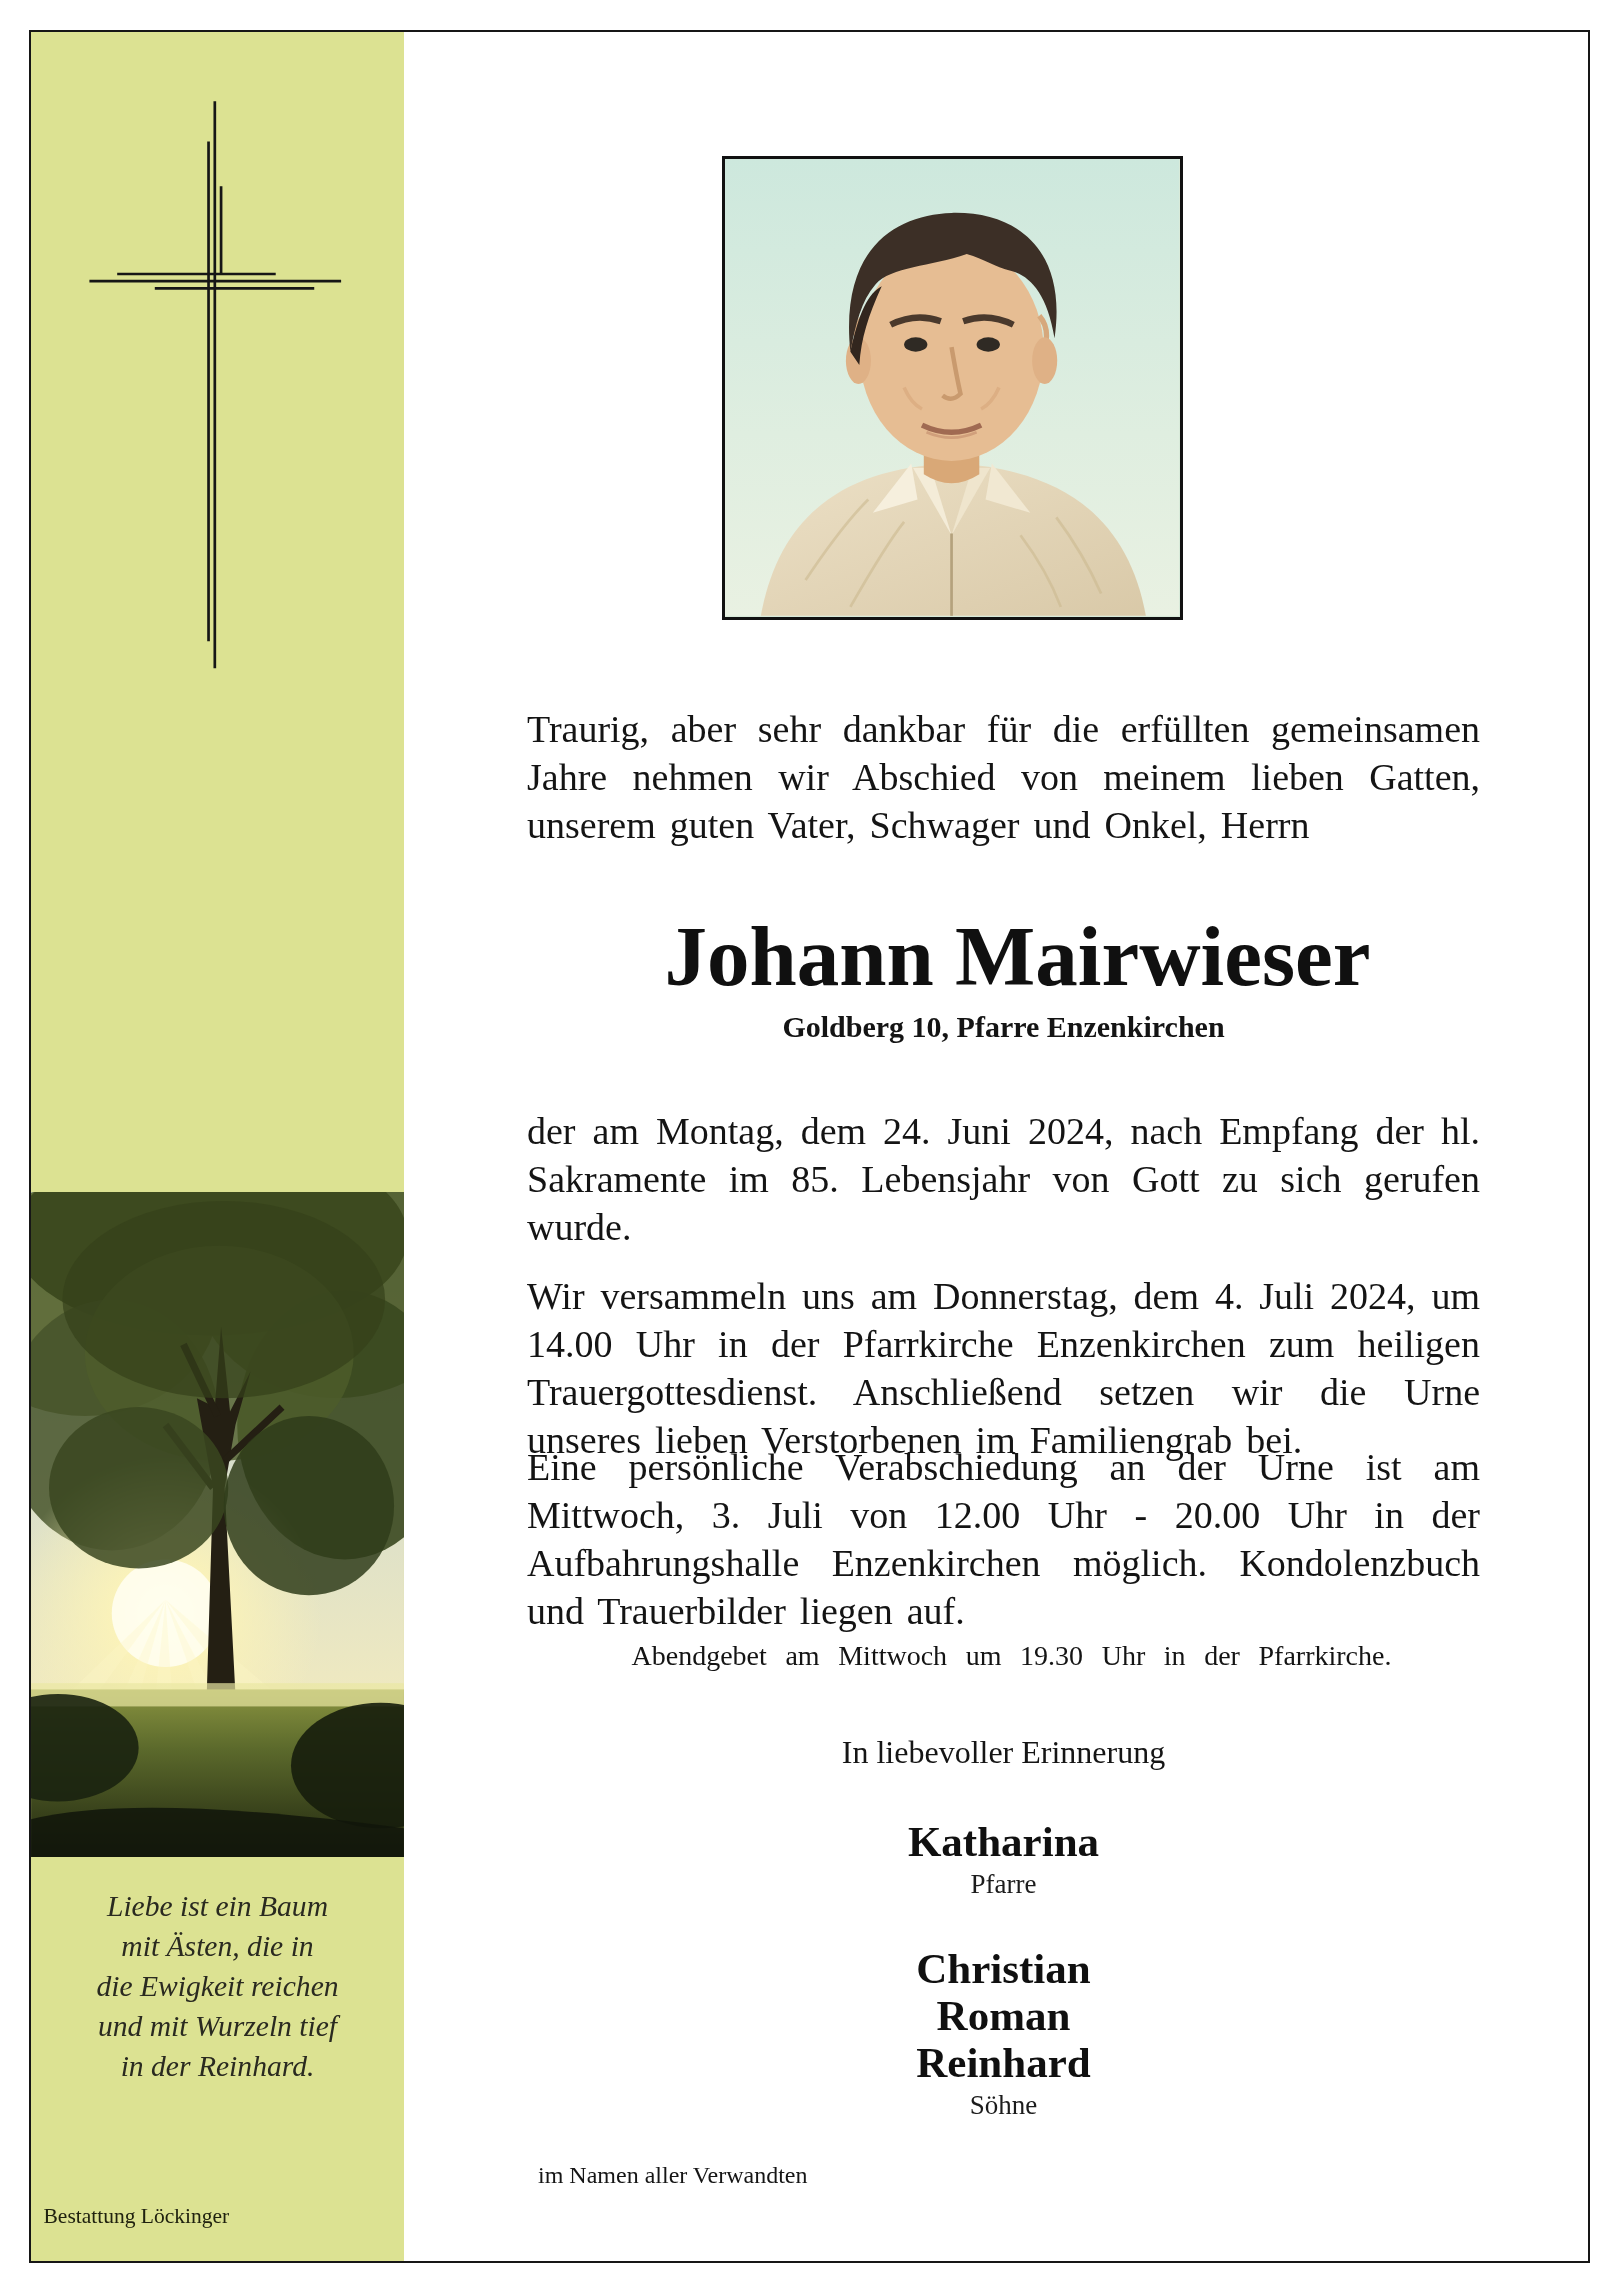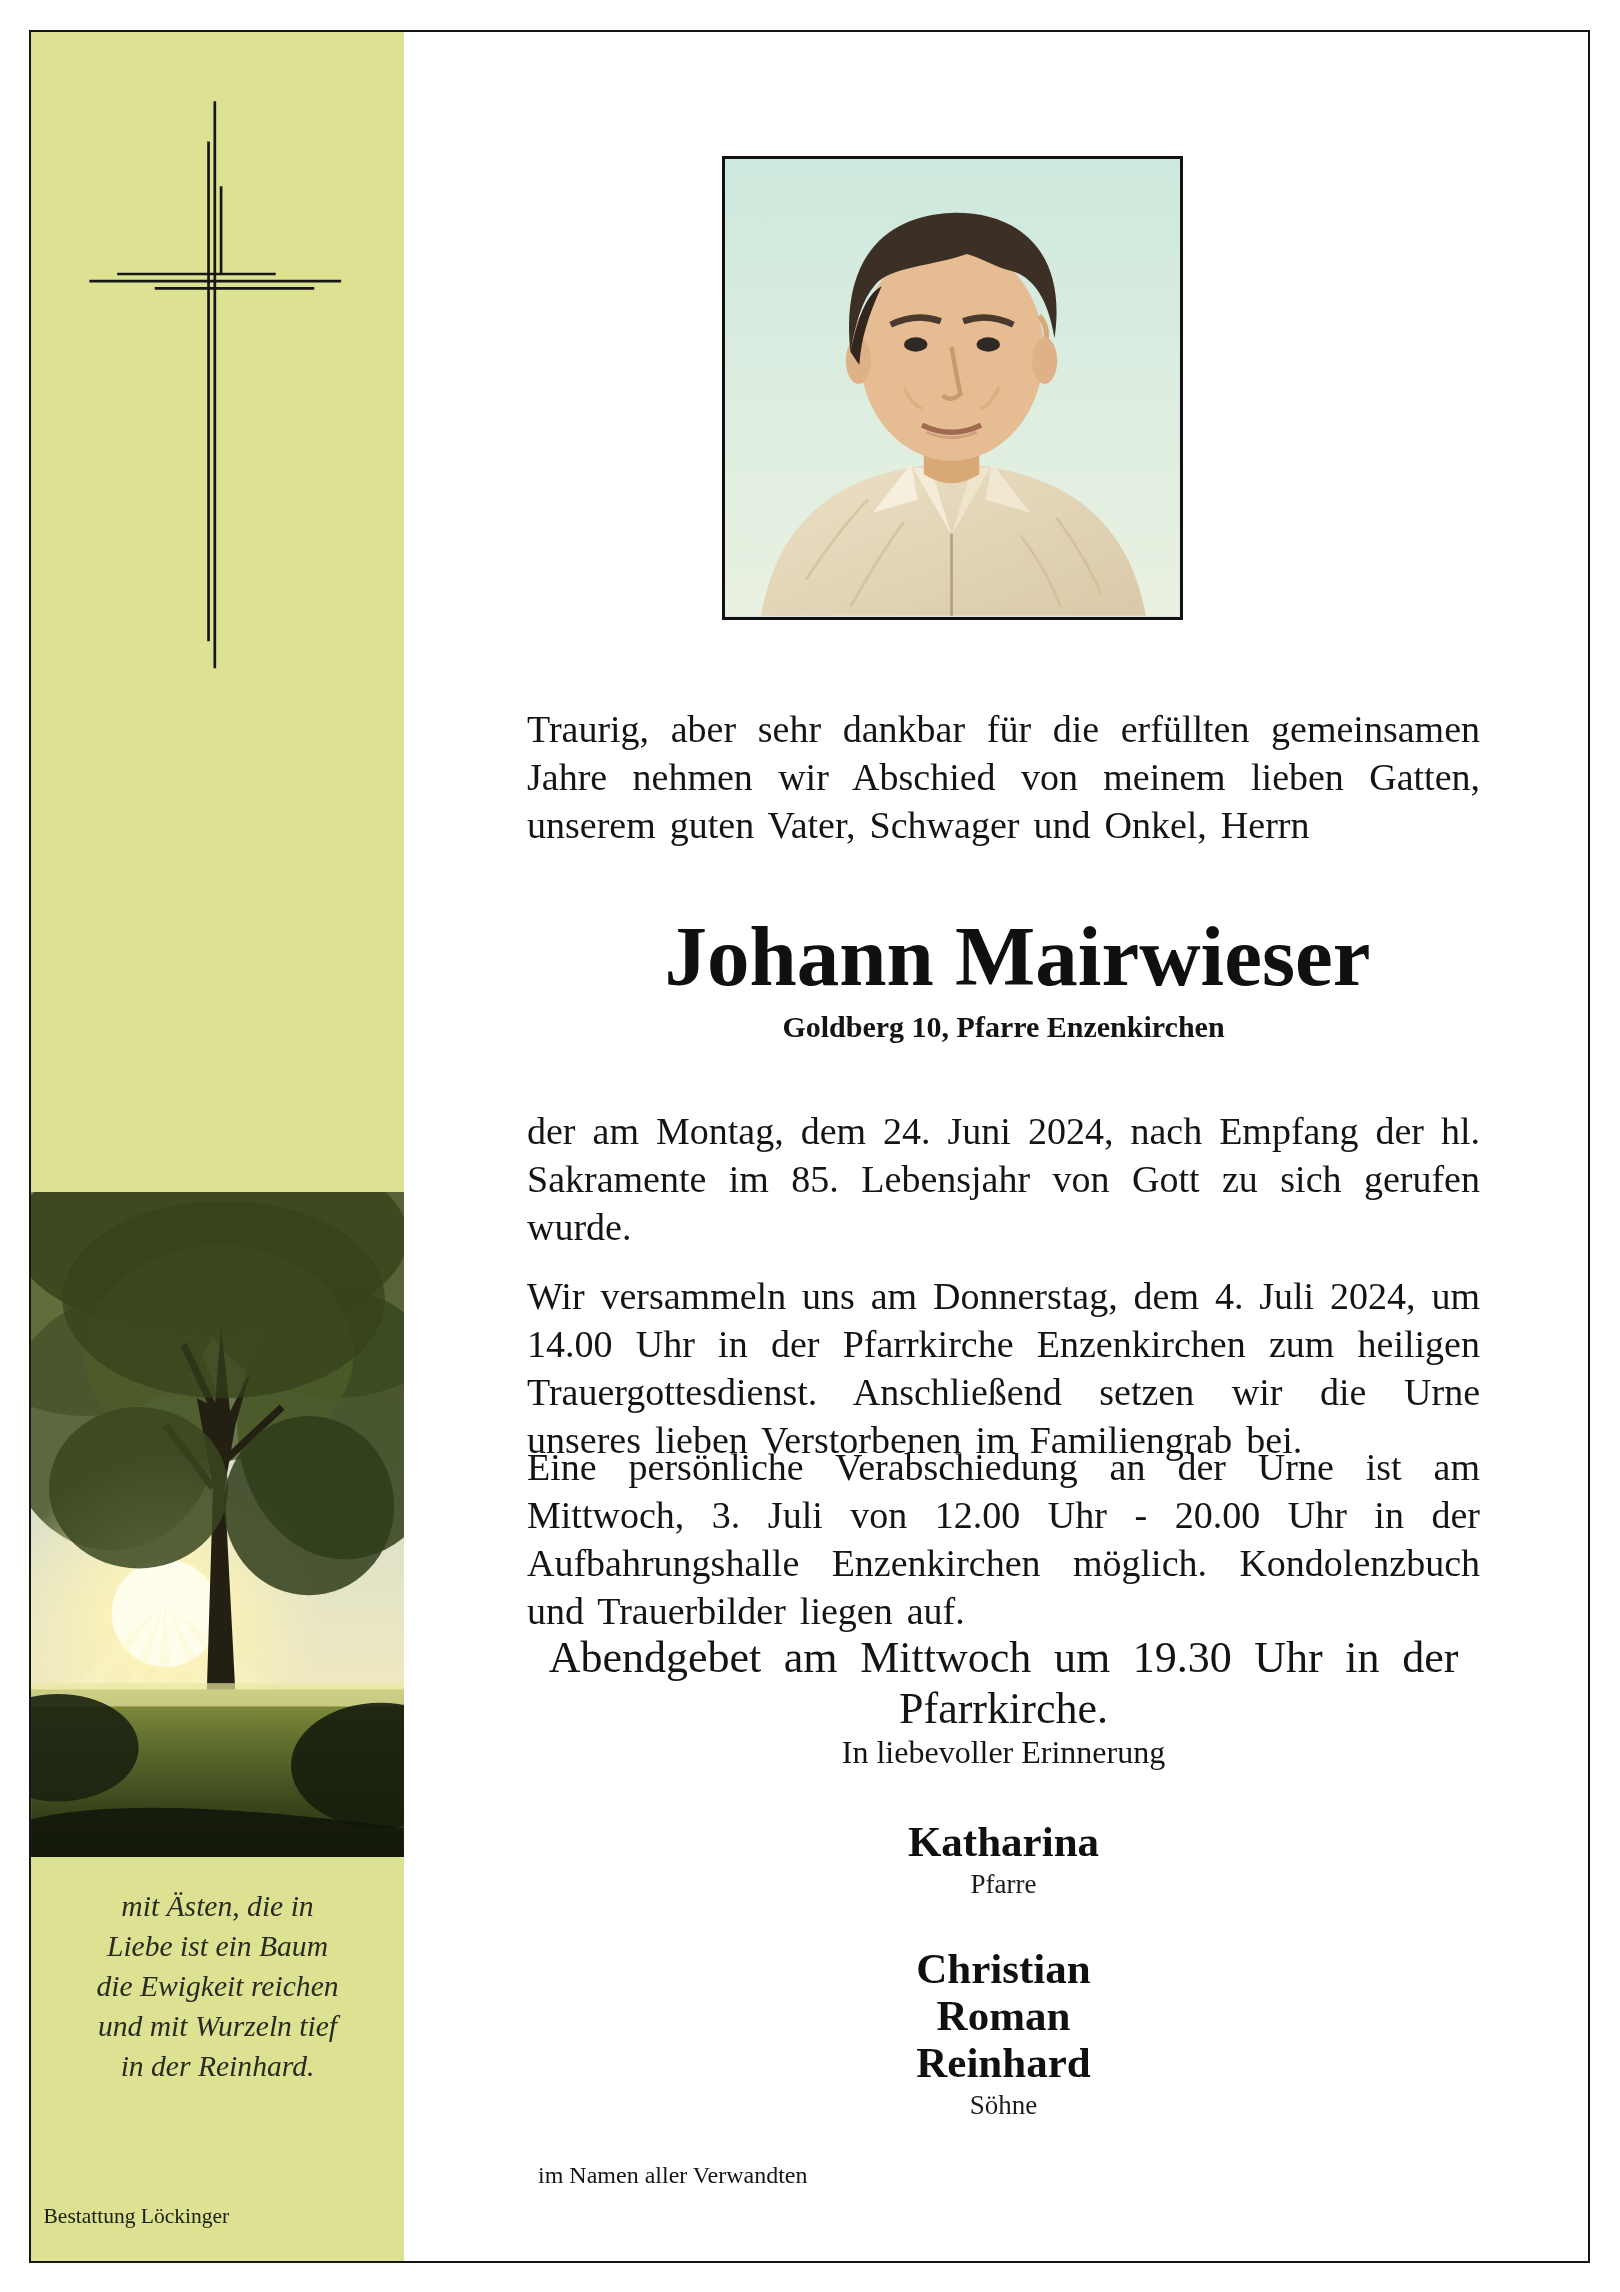--- a/index.html
+++ b/index.html
@@ -126,22 +126,22 @@
     font-size: 30px;
     font-weight: bold;
     text-align: center;
     color: #141414;
   }
   .prayer {
     position: absolute;
     left: 123px;
     top: 1600px;
     width: 953px;
-    margin: 0;
-    font-size: 44px;
+    margin: 8px;
+    font-size: 28px;
     text-align: center;
     word-spacing: 11.6px;
     color: #141414;
   }
   .remembrance {
     position: absolute;
     left: 123px;
     top: 1702px;
     width: 953px;
     font-size: 32px;
@@ -248,22 +248,22 @@
 
           <rect x="0" y="555" width="416" height="187" fill="url(#ground)"></rect>
           <rect x="0" y="548" width="416" height="26" fill="#e9e7a2" opacity="0.7"></rect>
           <ellipse cx="30" cy="620" rx="90" ry="60" fill="#1a2210" opacity="0.9"></ellipse>
           <ellipse cx="390" cy="640" rx="100" ry="70" fill="#161d0c" opacity="0.9"></ellipse>
           <path d="M0,700 Q120,670 416,710 L416,742 L0,742 Z" fill="#10150a" opacity="0.85"></path>
         </svg>
       </div>
 
       <div class="poem">
+        <span class="poem-line">Liebe ist ein Baum</span>
         <span class="poem-line">mit Ästen, die in</span>
-        <span class="poem-line">Liebe ist ein Baum</span>
         <span class="poem-line">die Ewigkeit reichen</span>
         <span class="poem-line">und mit Wurzeln tief</span>
         <span class="poem-line">in der Reinhard.</span>
       </div>
 
       <div class="funeral-home">Bestattung Löckinger</div>
     </aside>
 
     <main class="content">
 

